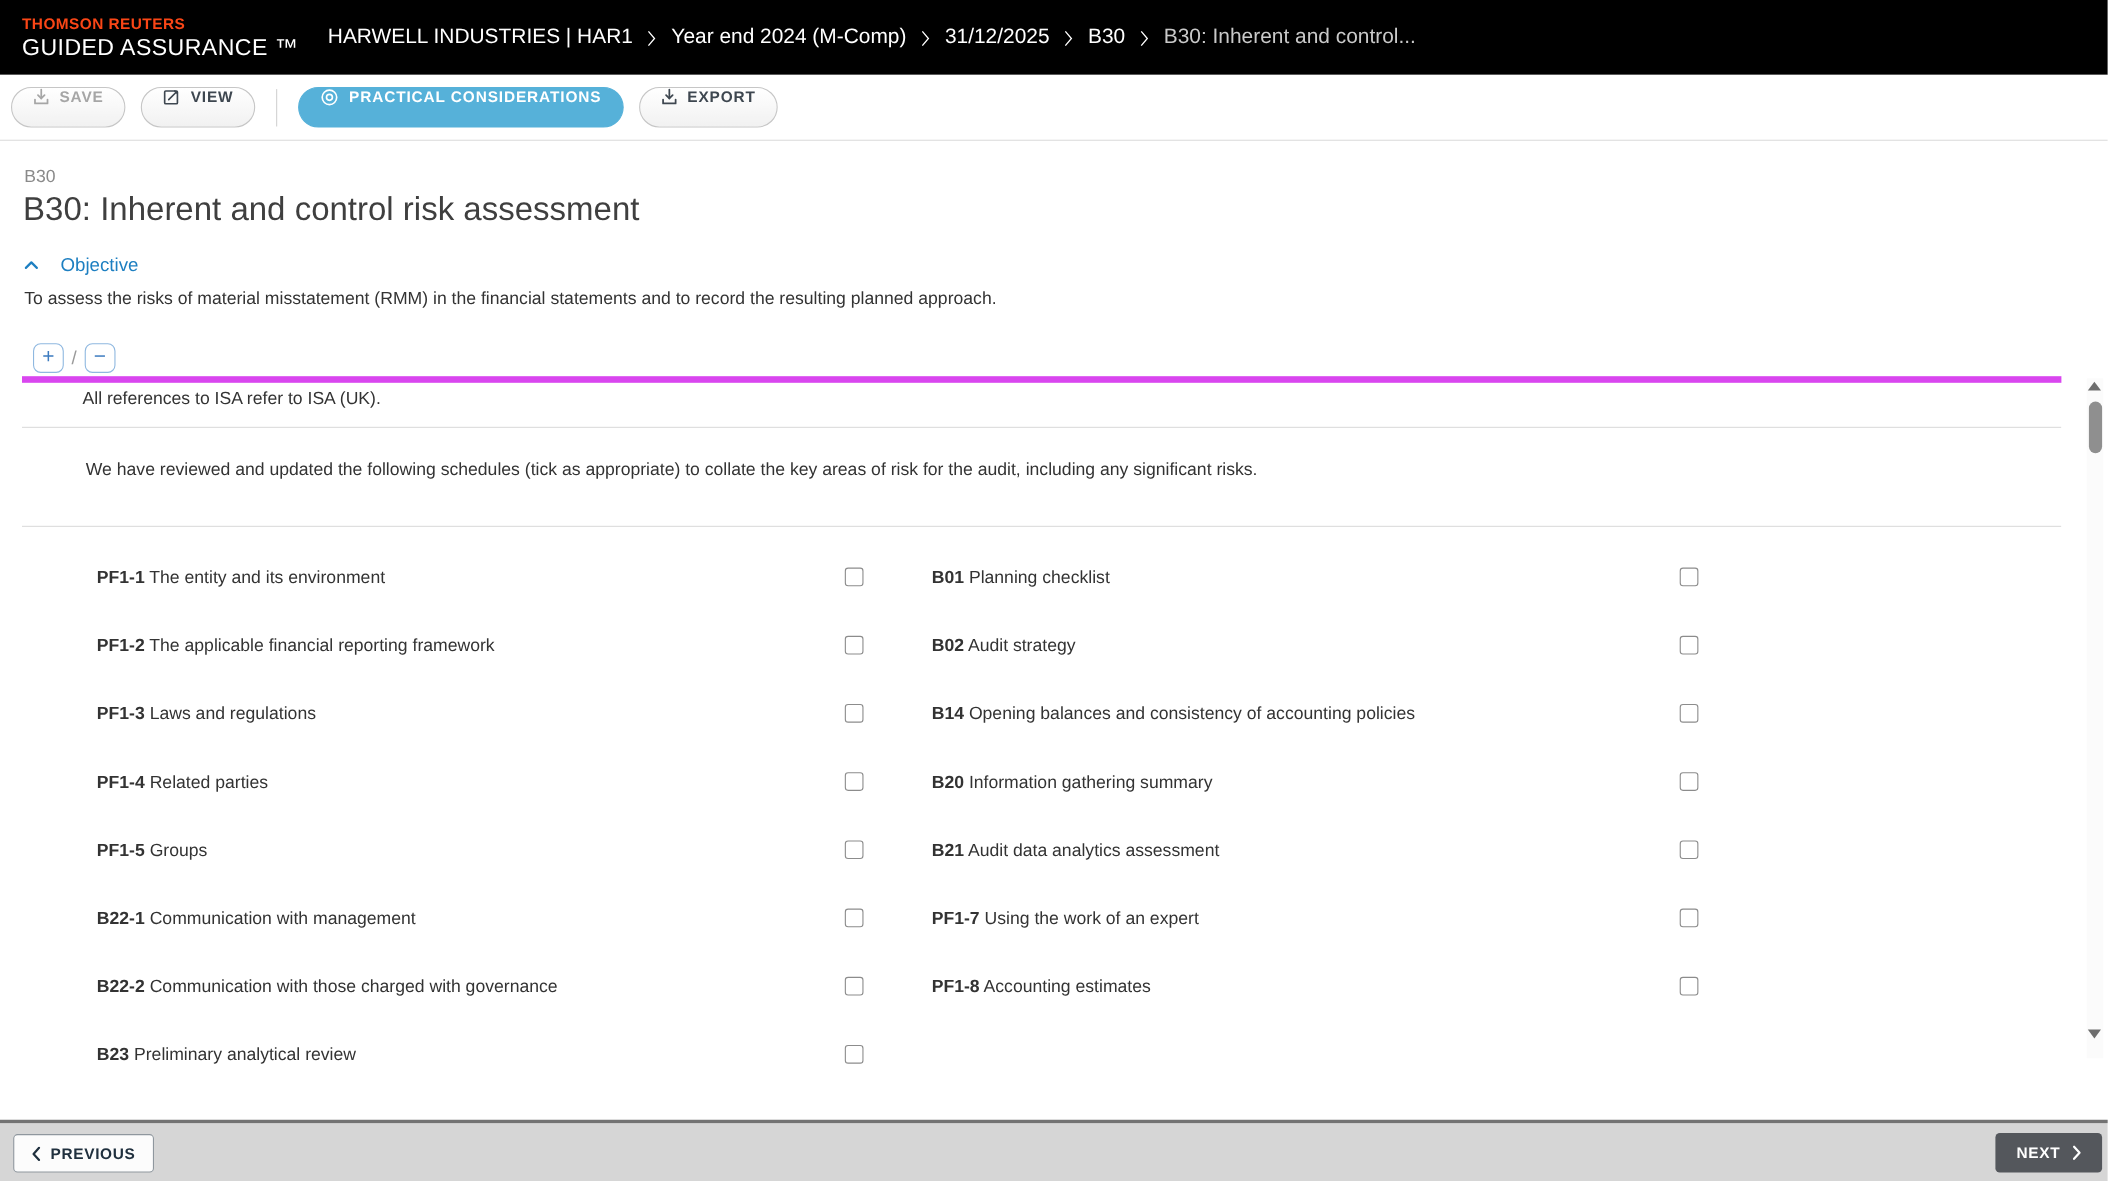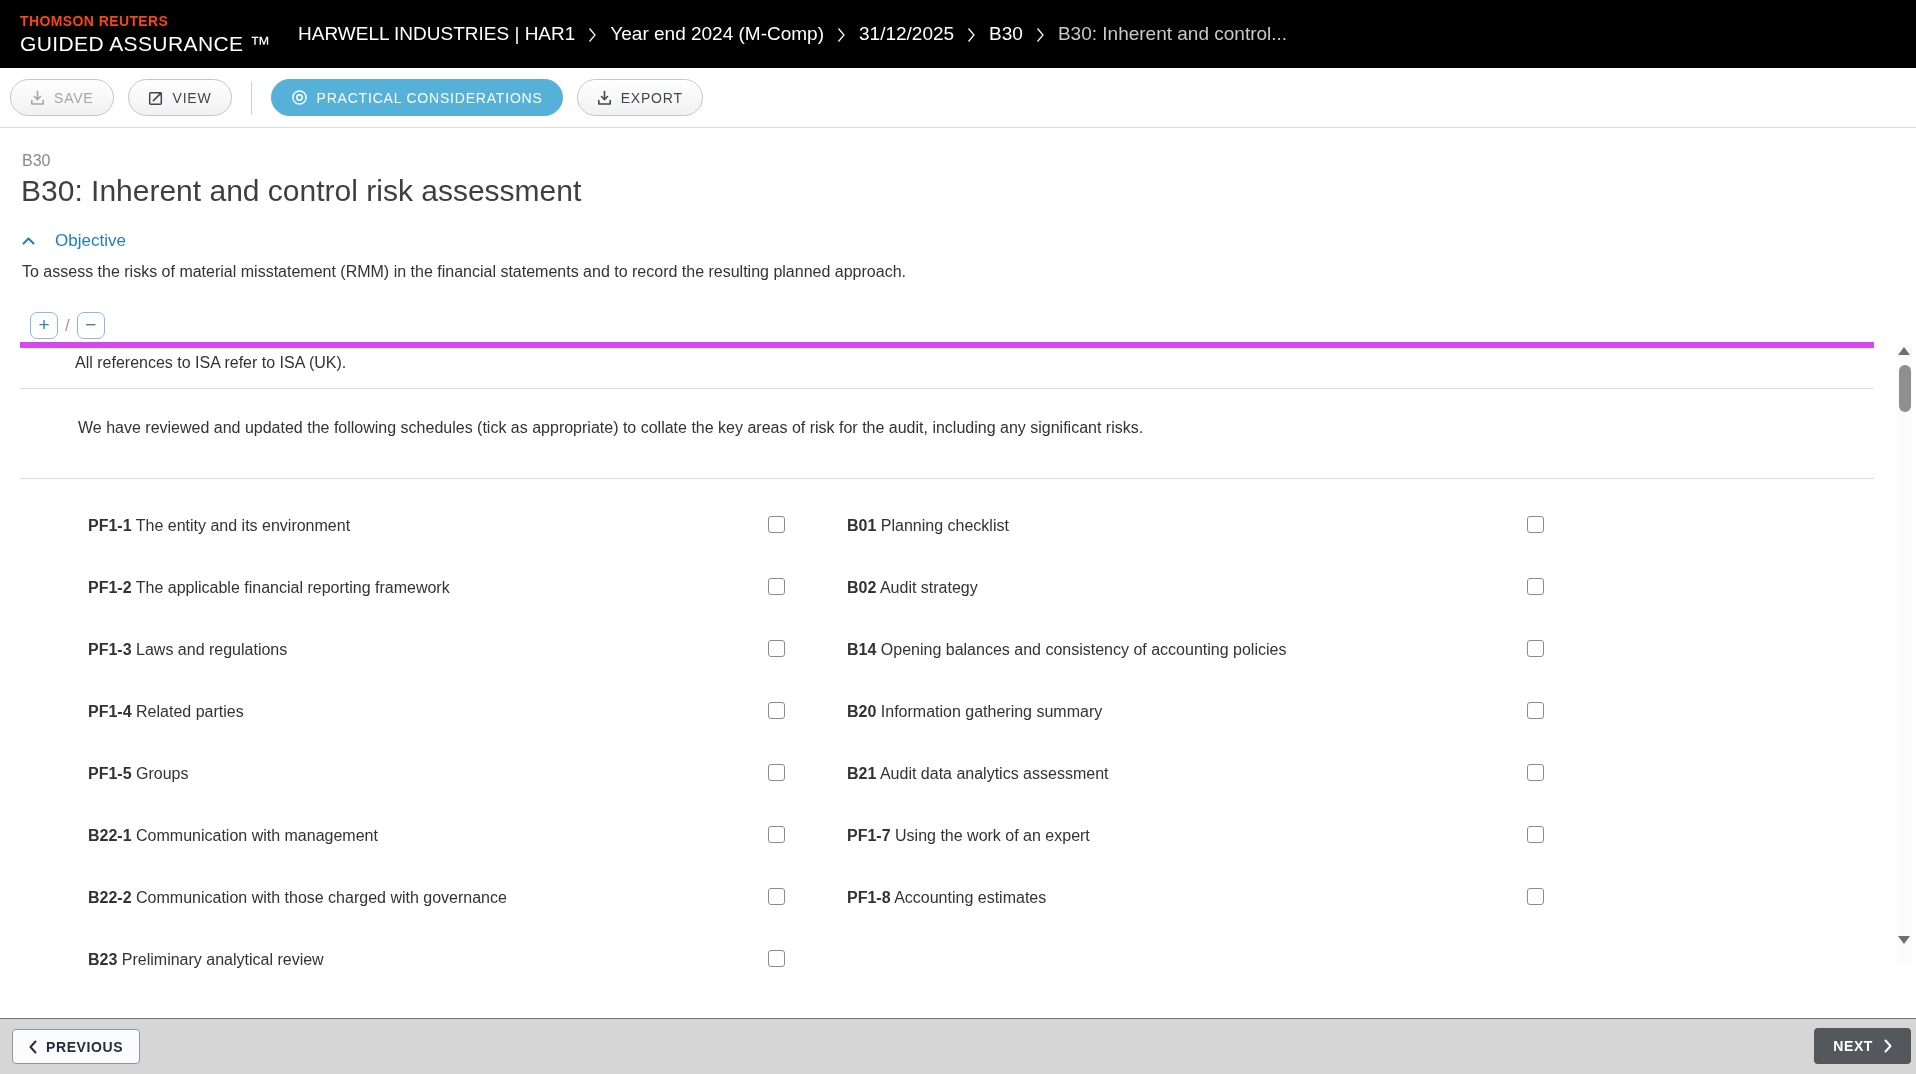--- a/index.html
+++ b/index.html
@@ -14,22 +14,22 @@
   .logo-company { color:#fa4616; font-size:14px; font-weight:bold; letter-spacing:.4px; }
   .logo-product { color:#fff; font-size:21px; letter-spacing:.4px; margin-top:3px; font-weight:400; }
   .breadcrumb { position:absolute; left:298px; top:0; height:68px; display:flex; align-items:center; gap:13px; }
   .crumb { color:#fff; font-size:19px; white-space:nowrap; cursor:pointer; }
   .crumb.current { color:#c9c9c9; cursor:default; }
   .crumb-sep { flex:none; margin-top:1px; }
   
   .toolbar { position:absolute; top:68px; left:0; right:0; height:60px; background:#fff;
              border-bottom:1px solid #dcdcdc; display:flex; align-items:center; padding-left:10px; gap:14px; }
   .pill { height:37px; border-radius:19px; border:1px solid #c6c6c6;
-          background:linear-gradient(#ffffff,#f1f1f1); display:inline-flex; align-items:center;
-          gap:9px; padding:0 19px; font-family:inherit; font-size:14px; font-weight:normal;
+          background:linear-gradient(#ffffff,#f1f1f1); display:inline-flex; 
+          gap:9px; padding:0 19px; font-family:inherit; font-size:14px; font-weight:bold;
           letter-spacing:.8px; color:#3e4750; cursor:pointer; }
   .pill.disabled { color:#a6a6a6; }
   .pill.primary { background:#56b1d9; border-color:#56b1d9; color:#fff; }
   .pill svg { flex:none; }
   .vdivider { width:1px; height:34px; background:#d2d2d2; margin:0 5px; }
   
   .page-code { position:absolute; left:22px; top:152px; font-size:16px; color:#8a8a8a; }
   .page-title { position:absolute; left:21px; top:174px; font-size:30px; font-weight:300;
                 color:#3f3f3f; white-space:nowrap; }
   .objective-toggle { position:absolute; left:22px; top:231px; display:flex; align-items:center;
@@ -57,21 +57,21 @@
   
   .scrollbar { position:absolute; right:4px; top:344px; width:15px; height:618px; background:#fbfbfb; }
   .sb-up, .sb-down { position:absolute; left:1px; width:0; height:0;
         border-left:6.5px solid transparent; border-right:6.5px solid transparent; cursor:pointer; }
   .sb-up { top:3px; border-bottom:8px solid #6e6e6e; }
   .sb-down { bottom:18px; border-top:8px solid #6e6e6e; }
   .sb-thumb { position:absolute; left:1.5px; top:21px; width:12px; height:47px;
               background:#8f8f8f; border-radius:6px; cursor:pointer; }
   
   .footer { position:absolute; left:0; right:0; bottom:0; height:56px; background:#d6d6d6;
-            border-top:1px solid #737373; }
+            border-top:3px solid #737373; }
   .btn-prev { position:absolute; left:12px; top:10px; height:35px; padding:0 16px;
               background:#fcfcfc; border:1px solid #8f979e; border-radius:4px; color:#20303e;
               font-family:inherit; font-size:14px; font-weight:bold; letter-spacing:.6px;
               display:flex; align-items:center; gap:9px; cursor:pointer; }
   .btn-next { position:absolute; right:5px; top:9px; height:36px; padding:0 19px;
               background:#54575c; border:none; border-radius:4px; color:#fff;
               font-family:inherit; font-size:14px; font-weight:bold; letter-spacing:.6px;
               display:flex; align-items:center; gap:11px; cursor:pointer; }
 </style>
 </head>

